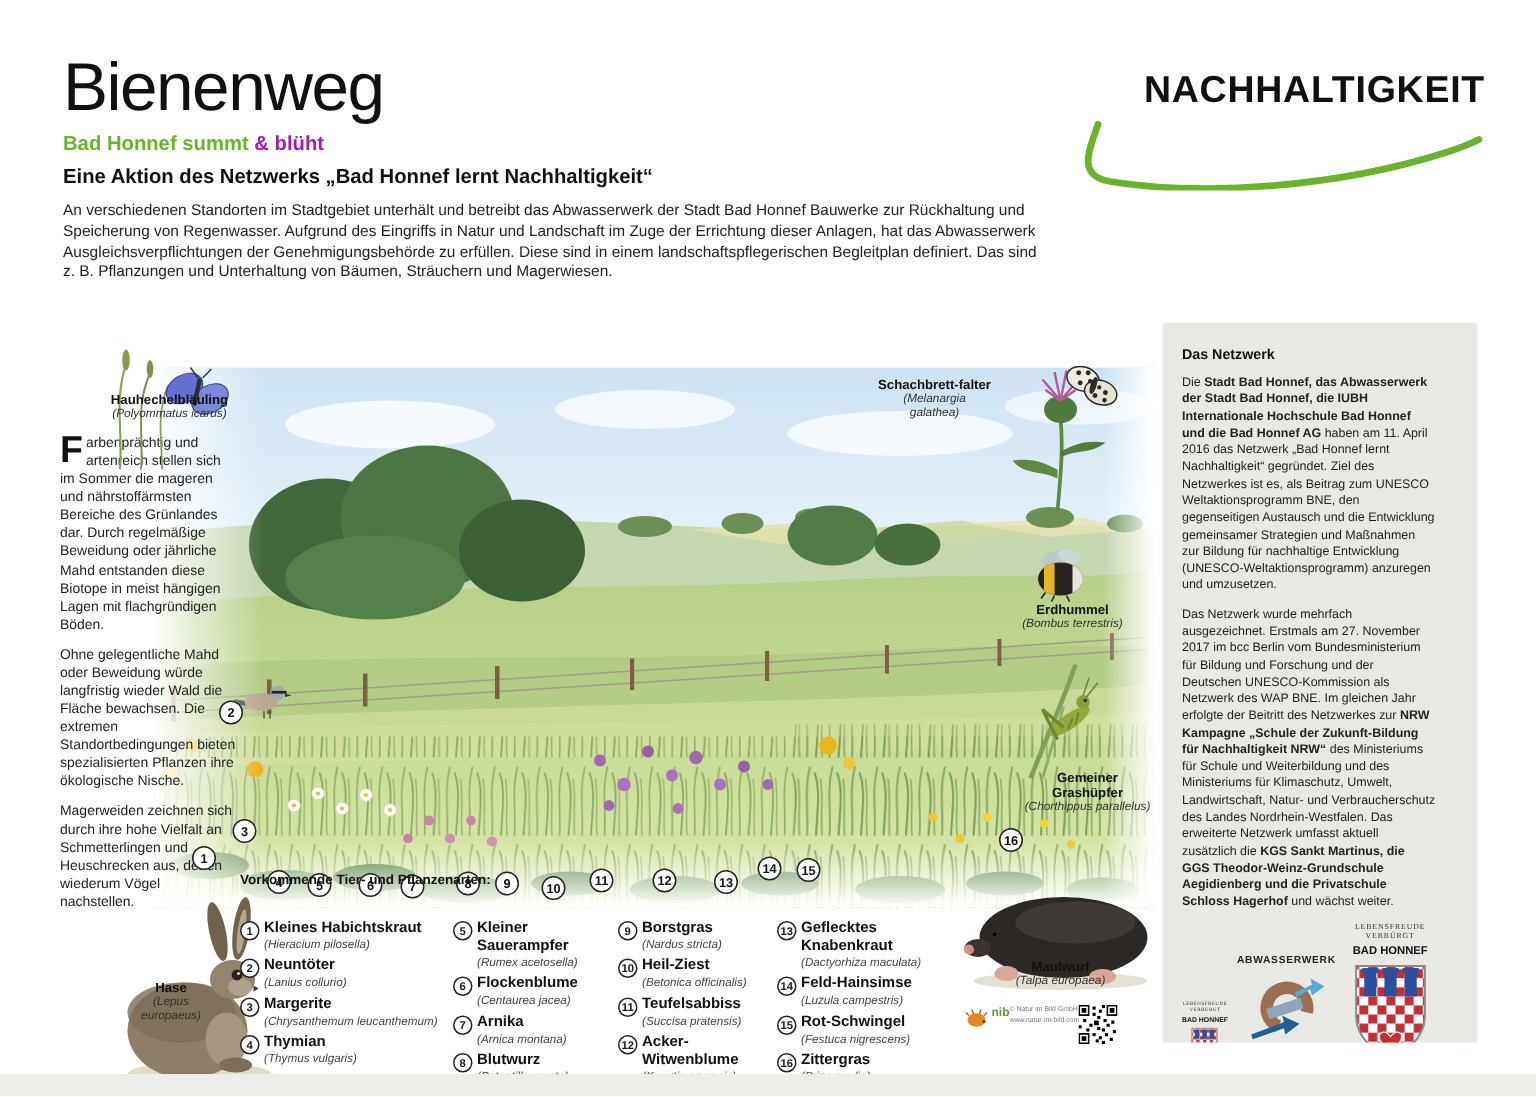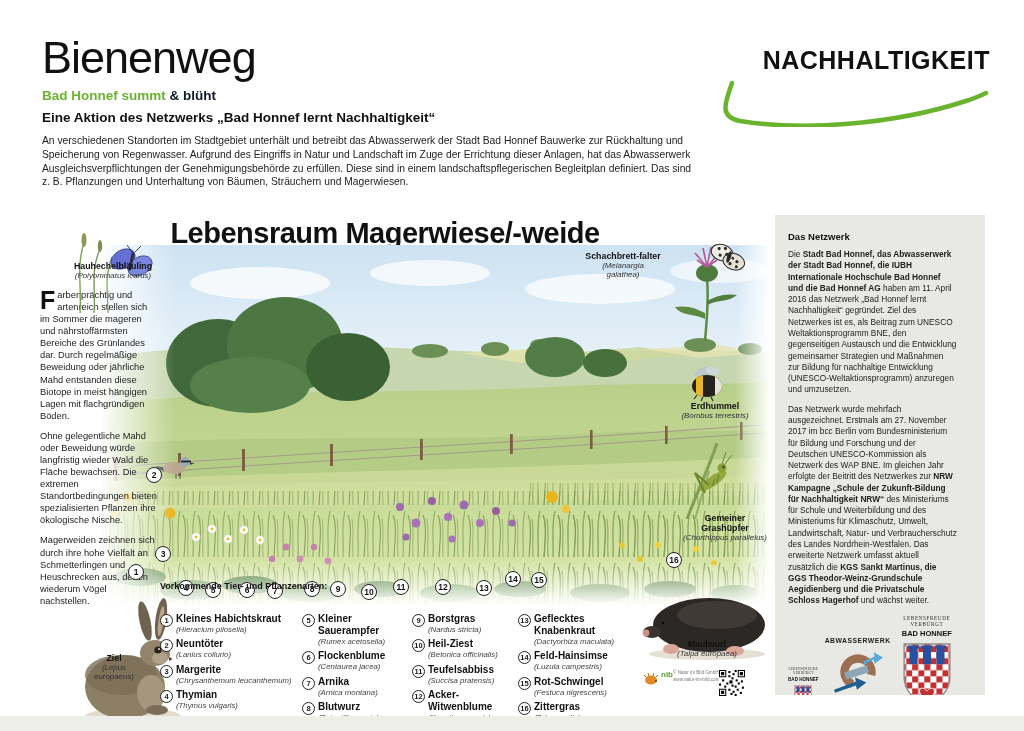--- a/index.html
+++ b/index.html
@@ -2,21 +2,21 @@
 <html><head>
 <meta charset="utf-8">
 <style>
   html,body{margin:0;padding:0;background:#fff;}
   .page{position:relative;width:1024px;height:731px;background:#ffffff;overflow:hidden;
         font-family:"Liberation Sans",sans-serif;color:#1a1a1a;}
   
   .hdr{position:absolute;left:42px;top:34px;width:660px;}
   .hdr h1{margin:0;font-size:45px;font-weight:400;letter-spacing:-1px;color:#111;line-height:1.05;}
   .hdr .sub{margin-top:7px;font-size:13.5px;font-weight:bold;}
-  .hdr .sub .g{color:#69b32d;} .hdr .sub .o{color:#0f172a;}
+  .hdr .sub .g{color:#69b32d;} .hdr .sub .o{color:#a21caf;}
   .hdr .action{margin-top:7px;font-size:13.5px;font-weight:bold;color:#111;}
   
   .brand{position:absolute;left:710px;top:45px;width:280px;text-align:right;}
   .brand .l1{font-size:22px;font-weight:bold;letter-spacing:.5px;}
   .brand .l1 .g{color:#69b32d;} .brand .l1 .k{color:#111;}
   .brand .l2{font-size:25px;font-weight:bold;color:#111;letter-spacing:.5px;margin-top:1px;}
   .brand svg{display:block;margin-top:2px;}
   
   .intro{position:absolute;left:42px;top:134px;width:652px;}
   .intro h2{margin:0 0 4px 0;font-size:11px;font-weight:bold;color:#111;}
@@ -84,21 +84,20 @@
     <svg width="280" height="50" viewBox="0 0 280 50">
       <path d="M22,6 C14,28 10,40 30,44 C92,54 182,48 256,24 C262,22 270,19 276,16" fill="none" stroke="#69b32d" stroke-width="4.5" stroke-linecap="round"></path>
     </svg>
   </div>
 
   <section class="intro">
     <p>An verschiedenen Standorten im Stadtgebiet unterhält und betreibt das Abwasserwerk der Stadt Bad Honnef Bauwerke zur Rückhaltung und Speicherung von Regenwasser. Aufgrund des Eingriffs in Natur und Landschaft im Zuge der Errichtung dieser Anlagen, hat das Abwasserwerk Ausgleichsverpflichtungen der Genehmigungsbehörde zu erfüllen. Diese sind in einem landschaftspflegerischen Begleitplan definiert. Das sind z. B. Pflanzungen und Unterhaltung von Bäumen, Sträuchern und Magerwiesen.</p>
   </section>
 
   <section class="scene">
-    <div class="scene-title">Lebensraum Magerwiese/-weide</div>
 
     <div class="land">
       <svg viewBox="0 0 670 360" preserveAspectRatio="none">
         <defs>
           <linearGradient id="skyg" x1="0" y1="0" x2="0" y2="1">
             <stop offset="0" stop-color="#cde2f2"></stop>
               <stop offset="1" stop-color="#f2f8fc"></stop>
           </linearGradient>
           <linearGradient id="meadg" x1="0" y1="0" x2="0" y2="1">
             <stop offset="0" stop-color="#b8cf8a"></stop>
@@ -356,21 +355,21 @@
       <ellipse cx="48" cy="80" rx="36" ry="20" fill="#7c6e58" opacity=".8"></ellipse>
       <ellipse cx="78" cy="98" rx="14" ry="18" fill="#a5977e"></ellipse>
       <ellipse cx="82" cy="58" rx="15" ry="13" fill="#93846c"></ellipse>
       <ellipse cx="87" cy="63" rx="8" ry="6" fill="#b0a28a"></ellipse>
       <circle cx="85" cy="55" r="3.6" fill="#2a2218"></circle>
         <circle cx="86" cy="54" r="1" fill="#e8e0d0"></circle>
       <path d="M96,62 l3.5,2 l-3.5,2" fill="#4a3a2c"></path>
       <ellipse cx="84" cy="115" rx="11" ry="5" fill="#7c6e58"></ellipse>
     </svg>
     <div class="alabel" style="left:48px;top:438px;width:62px;">
-      <span class="aname">Ziel</span>
+      <span class="aname">Hase</span>
       <span class="alat">(Lepus europaeus)</span>
     </div>
 
     <div class="marker" style="left:93px;top:349px;">1</div>
     <div class="marker" style="left:111px;top:252px;">2</div>
     <div class="marker" style="left:120px;top:331px;">3</div>
     <div class="marker" style="left:143px;top:365px;">4</div>
     <div class="marker" style="left:170px;top:367px;">5</div>
     <div class="marker" style="left:204px;top:367px;">6</div>
     <div class="marker" style="left:232px;top:368px;">7</div>

